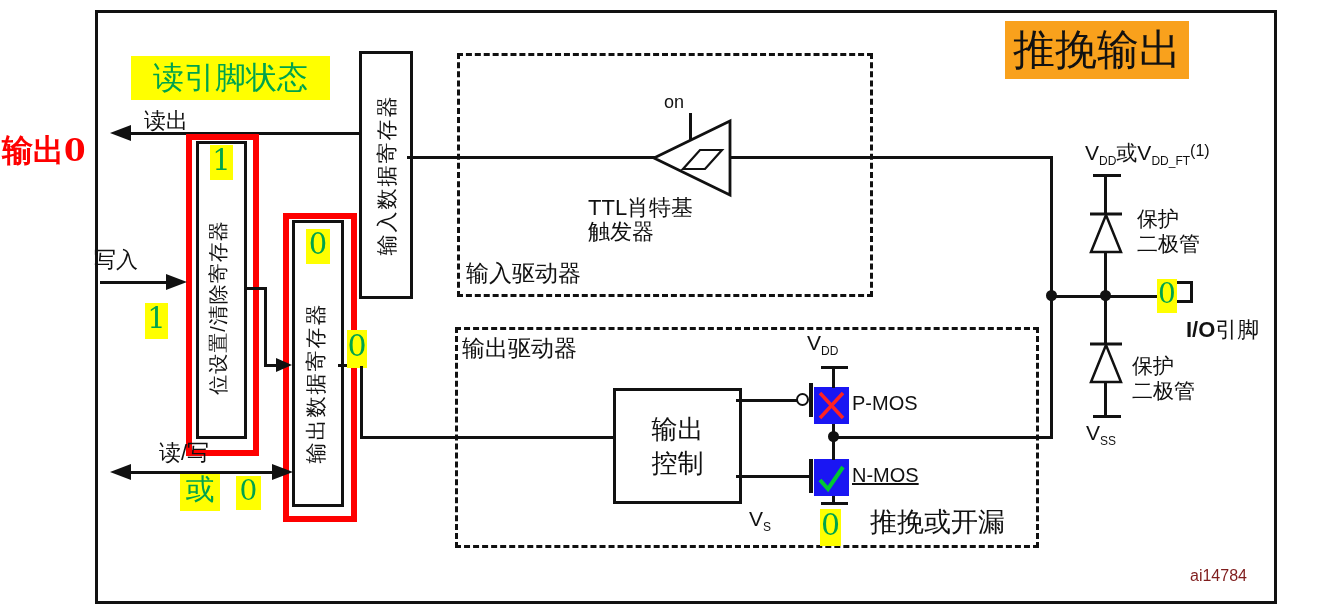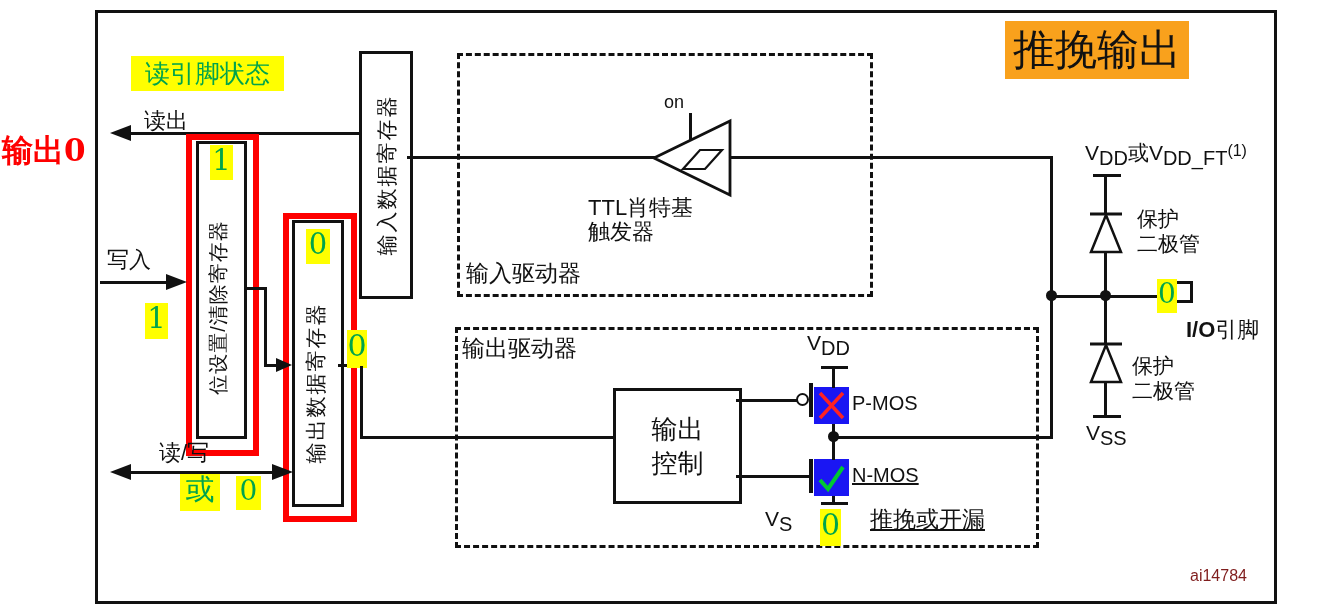--- a/index.html
+++ b/index.html
@@ -20,35 +20,35 @@
   .dot{position:absolute;width:11px;height:11px;border-radius:50%;background:var(--line);}
   .frame{position:absolute;border:3px solid var(--line);}
   .dashed{position:absolute;border:3px dashed var(--line);}
   .box{position:absolute;border:3px solid var(--line);background:#fff;}
   .red-out{position:absolute;border:6px solid var(--red);}
   .hl{position:absolute;background:var(--yellow);color:var(--green);
       font-family:"DejaVu Serif", serif;text-align:center;line-height:1.05;}
   .vwrap{position:absolute;display:flex;align-items:center;justify-content:center;}
   .vwrap > span{transform:rotate(-90deg);white-space:nowrap;font-size:21px;letter-spacing:2px;color:#111;}
   .lbl{position:absolute;font-size:22px;color:#111;white-space:nowrap;}
-  .sub{font-size:20px;vertical-align:-5px;letter-spacing:0px;}
+  .sub{font-size:12px;vertical-align:-5px;letter-spacing:0px;}
   .vlab{position:absolute;font-size:21px;color:#111;white-space:nowrap;font-family:"Liberation Sans",sans-serif;}
   .note{font-size:16px;vertical-align:4px;}
   .two-line{text-align:left;line-height:25px;}
   .ann-serif{font-family:"DejaVu Serif", serif;}
 </style>
 </head>
 <body>
 
 <div id="canvas">
 
   <div class="frame" style="left:95px;top:10px;width:1176px;height:588px;"></div>
 
   <div class="abs ann-serif" style="left:2px;top:130px;font-size:31px;font-weight:bold;color:var(--red);">输出0</div>
-  <div class="abs ann-serif" style="left:131px;top:56px;font-size:25px;color:var(--green);background:var(--yellow);padding:1px 14px;">读引脚状态</div>
+  <div class="abs ann-serif" style="left:131px;top:56px;font-size:31px;color:var(--green);background:var(--yellow);padding:1px 22px;">读引脚状态</div>
   <div class="abs ann-serif" style="left:1005px;top:21px;font-size:42px;color:#111;background:var(--orange);padding:1px 8px;">推挽输出</div>
 
   <div class="lbl" style="left:144px;top:106px;">读出</div>
   <div class="arrow-l" style="left:110px;top:125px;"></div>
   <div class="hline" style="left:129px;top:132px;width:231px;"></div>
 
   <div class="box" style="left:359px;top:51px;width:48px;height:242px;">
     <div class="vwrap" style="inset:0;">
         <span>输入数据寄存器</span>
       </div>
@@ -61,21 +61,21 @@
     <span style="font-size:20px;letter-spacing:1px;">位设置/清除寄存器</span>
   </div>
 
   <div class="red-out" style="left:283px;top:213px;width:62px;height:297px;"></div>
   <div class="box" style="left:292px;top:220px;width:46px;height:281px;"></div>
   <div class="hl" style="left:306px;top:229px;width:24px;height:35px;font-size:29px;">0</div>
   <div class="vwrap" style="left:292px;top:270px;width:46px;height:226px;">
     <span>输出数据寄存器</span>
   </div>
 
-  <div class="lbl" style="left:107px;top:245px;text-align:right;">写入</div>
+  <div class="lbl" style="left:94px;top:245px;text-align:right;">写入</div>
   <div class="hline" style="left:100px;top:281px;width:70px;"></div>
   <div class="arrow-r" style="left:166px;top:274px;"></div>
   <div class="hl" style="left:145px;top:303px;width:23px;height:36px;font-size:29px;">1</div>
 
   <div class="hline" style="left:246px;top:287px;width:20px;"></div>
   <div class="vline" style="left:264px;top:287px;height:80px;"></div>
   <div class="hline" style="left:264px;top:364px;width:14px;"></div>
   <div class="arrow-r sm" style="left:276px;top:358px;"></div>
 
   <div class="lbl" style="left:159px;top:438px;">读/写</div>
@@ -142,26 +142,26 @@
   <div class="vline" style="left:809px;top:459px;width:4px;height:34px;"></div>
   <div class="abs" style="left:814px;top:459px;width:35px;height:37px;background:var(--blue);">
     <svg width="35" height="37" viewBox="0 0 35 37">
       <polyline points="6,21 14,30 29,8" fill="none" stroke="#00c832" stroke-width="4"></polyline>
     </svg>
   </div>
   <div class="vlab" style="left:852px;top:464px;font-size:20px;text-decoration:underline;">N-MOS</div>
   <div class="vline" style="left:832px;top:439px;height:21px;"></div>
   <div class="vline" style="left:832px;top:496px;height:9px;"></div>
   <div class="hline" style="left:821px;top:502px;width:27px;"></div>
-  <div class="vlab" style="left:765px;top:507px;">
+  <div class="vlab" style="left:749px;top:507px;">
     <span>V</span><span class="sub">S</span>
   </div>
   <div class="hl" style="left:820px;top:509px;width:21px;height:37px;font-size:30px;">0</div>
 
-  <div class="lbl" style="left:870px;top:504px;font-size:23px;text-decoration:underline;">推挽或开漏</div>
+  <div class="lbl" style="left:870px;top:504px;font-size:27px;">推挽或开漏</div>
 
   <div class="hline" style="left:1093px;top:174px;width:28px;"></div>
   <div class="vline" style="left:1104px;top:174px;height:39px;"></div>
   <svg class="abs" style="left:1087px;top:210px;" width="38" height="46" viewBox="0 0 38 46">
     <line x1="3" y1="4" x2="35" y2="4" stroke="#111111" stroke-width="3"></line>
     <polygon points="19,5 4,42 34,42" fill="#ffffff" stroke="#111111" stroke-width="2.5"></polygon>
   </svg>
   <div class="vline" style="left:1104px;top:253px;height:44px;"></div>
   <div class="vline" style="left:1104px;top:295px;height:48px;"></div>
   <svg class="abs" style="left:1087px;top:340px;" width="38" height="46" viewBox="0 0 38 46">

